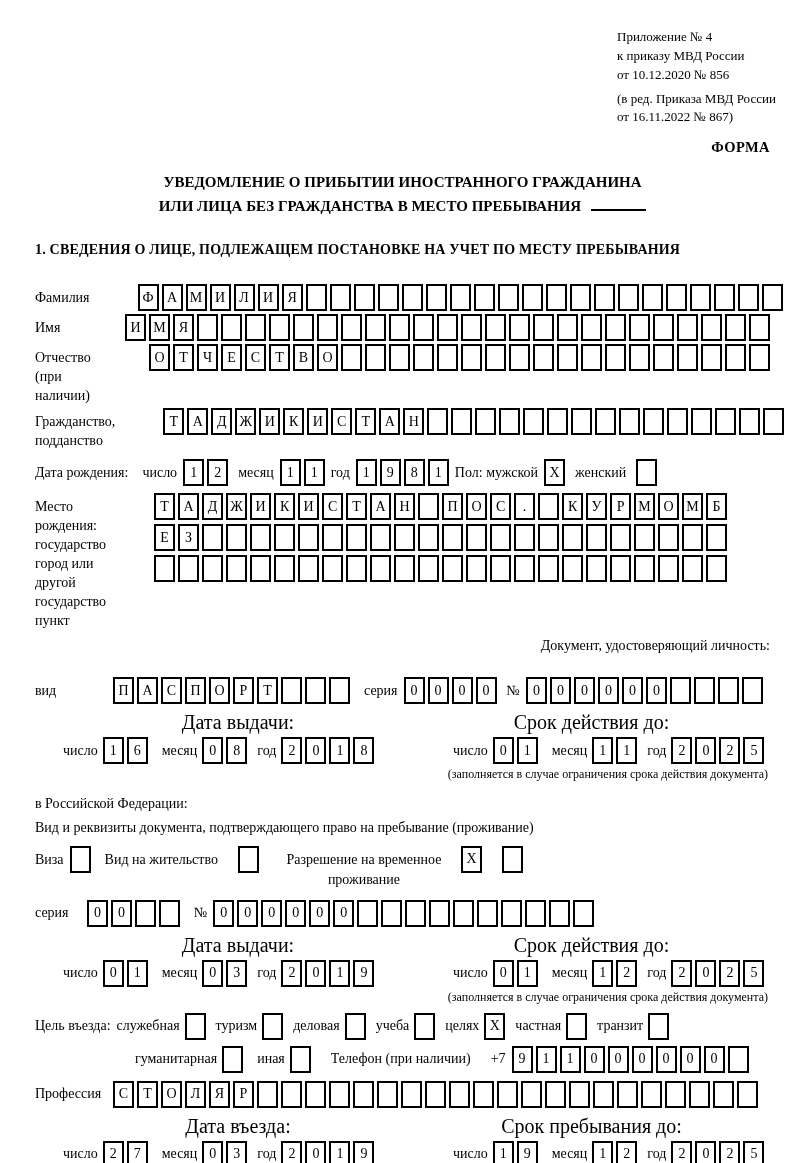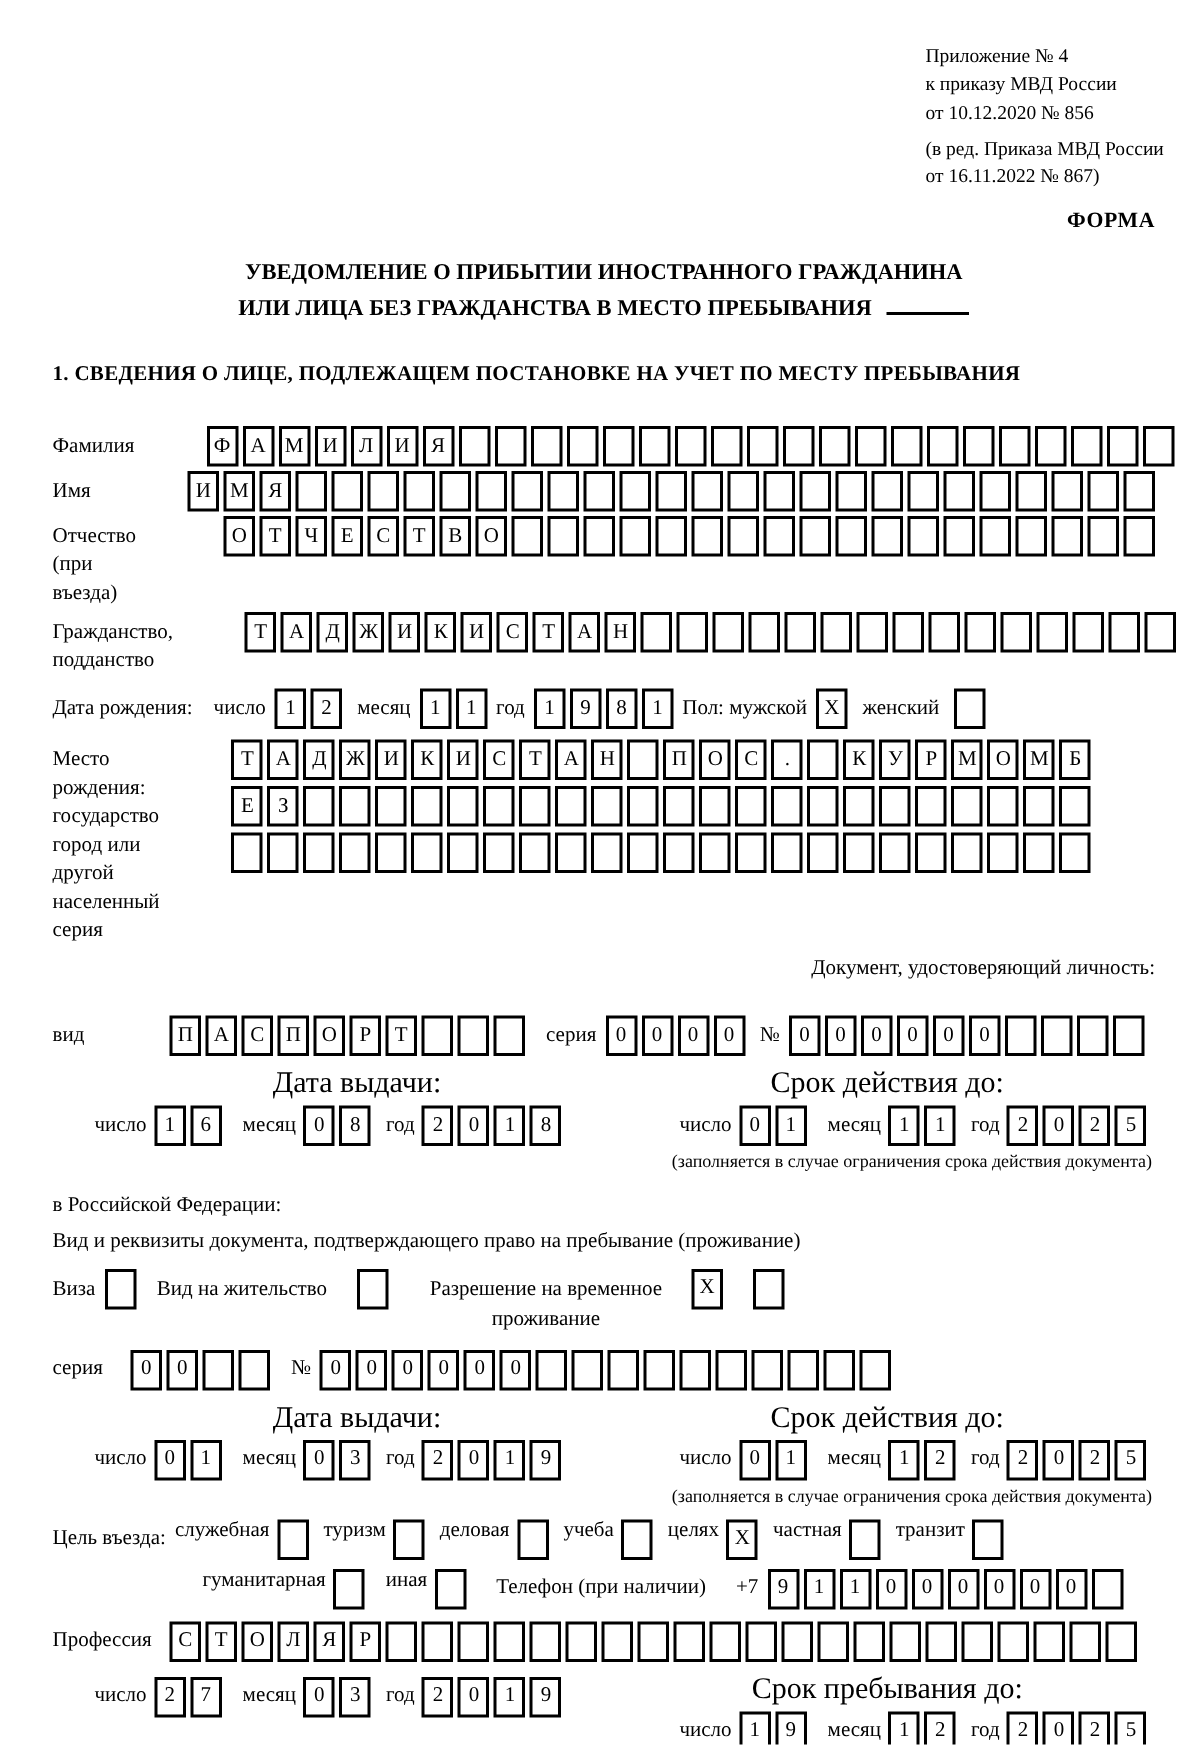--- a/index.html
+++ b/index.html
@@ -55,21 +55,21 @@
 
   .intro { margin-top:10px; line-height:1.7; font-size:14px; }
 
   .options-row { display:flex; align-items:flex-start; margin-top:6px; }
   .opt-pair { display:flex; align-items:flex-start; }
   .opt-label { font-size:14px; line-height:20px; padding-top:4px; }
   .opt-center { text-align:center; }
   .w-opt3 { width:182px; }
   .w-opt4 { width:178px; }
 
-  .p-item { display:inline-flex; }
+  .p-item { display:inline-flex; align-items:center; }
   .p-label { margin-right:5px; }
 </style>
 </head>
 <body>
 
 <div class="page">
 
   <div class="appendix">
     <div>Приложение № 4</div>
     <div>к приказу МВД России</div>
@@ -151,21 +151,21 @@
         <span class="cell"></span>
         <span class="cell"></span>
         <span class="cell"></span>
         <span class="cell"></span>
       </div>
   </div>
 
   <div class="row">
     <div class="lbl-2line w-patronymic">
       <div>Отчество</div>
-      <div>(при въезда)</div>
+      <div>(при наличии)</div>
     </div>
     <div class="cells">
         <span class="cell">О</span>
         <span class="cell">Т</span>
         <span class="cell">Ч</span>
         <span class="cell">Е</span>
         <span class="cell">С</span>
         <span class="cell">Т</span>
         <span class="cell">В</span>
         <span class="cell">О</span>
@@ -252,21 +252,21 @@
     <span class="cells gap10">
         <span class="cell"></span>
       </span>
   </div>
 
   <div class="row" style="margin-top:7px">
     <div class="lbl-2line w-birthplace">
       <div>Место рождения:</div>
       <div>государство</div>
       <div>город или другой</div>
-      <div>населенный серия</div>
+      <div>государство пункт</div>
     </div>
     <div class="bp-rows">
       <div class="cells">
           <span class="cell">Т</span>
           <span class="cell">А</span>
           <span class="cell">Д</span>
           <span class="cell">Ж</span>
           <span class="cell">И</span>
           <span class="cell">К</span>
           <span class="cell">И</span>
@@ -640,20 +640,21 @@
         <span class="cell"></span>
         <span class="cell"></span>
         <span class="cell"></span>
         <span class="cell"></span>
         <span class="cell"></span>
       </span>
   </div>
 
   <div class="date-pair">
     <div class="dcol-left">
+      <div class="dhead">Дата въезда:</div>
       <div class="dline">
         <span class="dlbl">число</span>
         <span class="cells">
             <span class="cell">2</span>
             <span class="cell">7</span>
           </span>
         <span class="dlbl gap14">месяц</span>
         <span class="cells">
             <span class="cell">0</span>
             <span class="cell">3</span>

